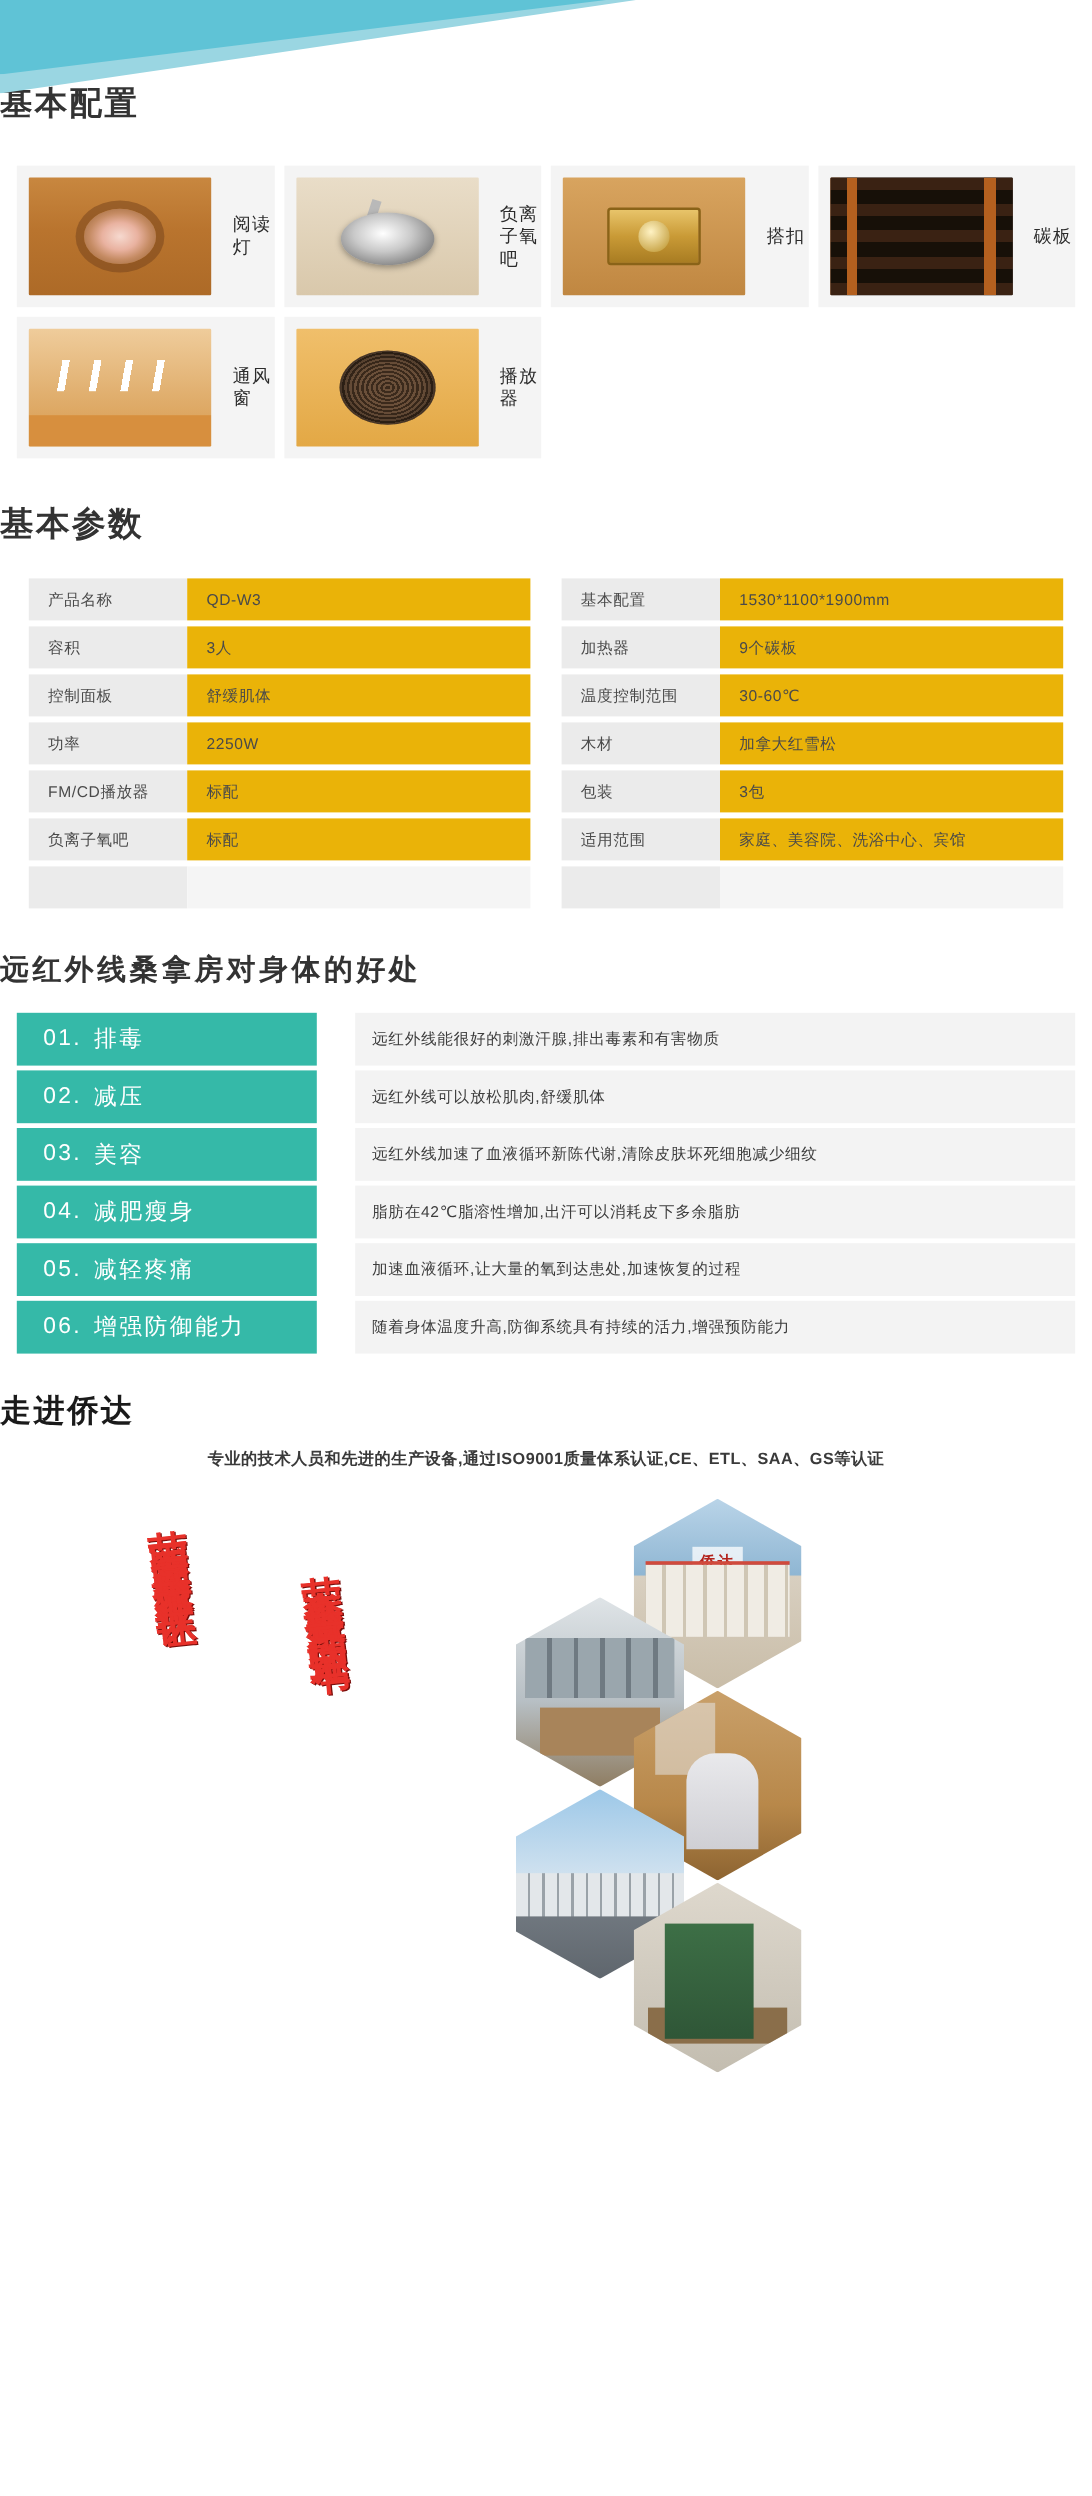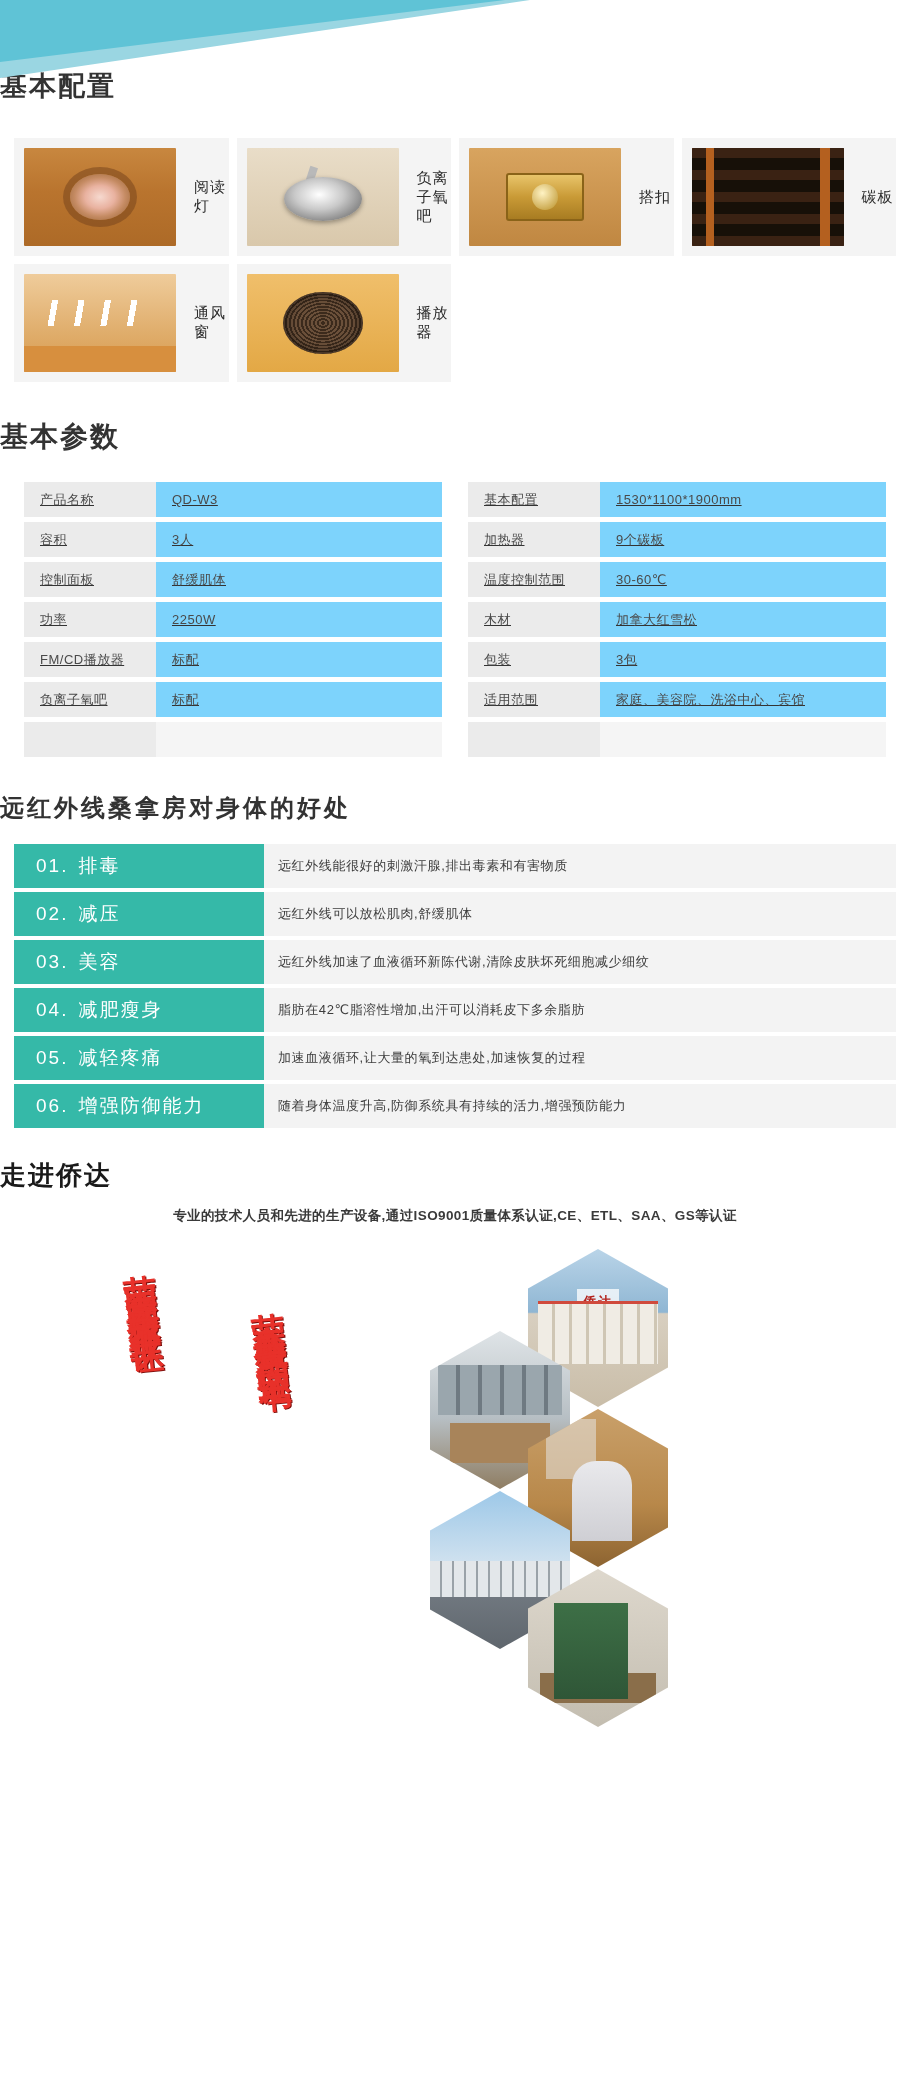--- a/index.html
+++ b/index.html
@@ -140,48 +140,47 @@
     background: repeating-radial-gradient(ellipse at center, #3b2a1c 0 2px, #6b503a 2px 4px);
     box-shadow: inset 0 0 12px rgba(0,0,0,.7);
   }
 
   
   .param-wrap {
     margin: 26px 24px 0 24px;
     display: grid;
     grid-template-columns: 1fr 1fr;
     column-gap: 26px;
-    text-decoration: underline;
   }
   .param-col { display: block; }
   .param-row { display: flex; margin-bottom: 5px; height: 35px; }
   .param-key {
     width: 132px;
     background: #ebebeb;
     display: flex; align-items: center;
     padding-left: 16px;
     font-size: 13px;
     color: #4a4a4a;
     letter-spacing: .5px;
   }
   .param-val {
     flex: 1;
-    background: #7dd3fc;
+    background: #eab308;
     display: flex; align-items: center;
     padding-left: 16px;
     font-size: 13px;
     color: #4a4a4a;
     letter-spacing: .5px;
   }
   .param-row.empty .param-key, .param-row.empty .param-val { background:#ebebeb; }
   .param-row.empty .param-val { background:#f5f5f5; }
 
   
   .benefits { margin: 20px 14px 0 14px; }
-  .benefit-row { display: flex; height: 44px; margin-bottom: 4px; }
+  .benefit-row { display: flex; height: 44px; margin-bottom: 4px; gap: 32px; }
   .benefit-left {
     width: 250px;
     background: #35b9a8;
     color: #fff;
     display: flex; align-items: center;
     padding-left: 22px;
     font-size: 19px;
     letter-spacing: 2px;
   }
   .benefit-num { margin-right: 10px; font-family: "Liberation Sans", sans-serif; }

